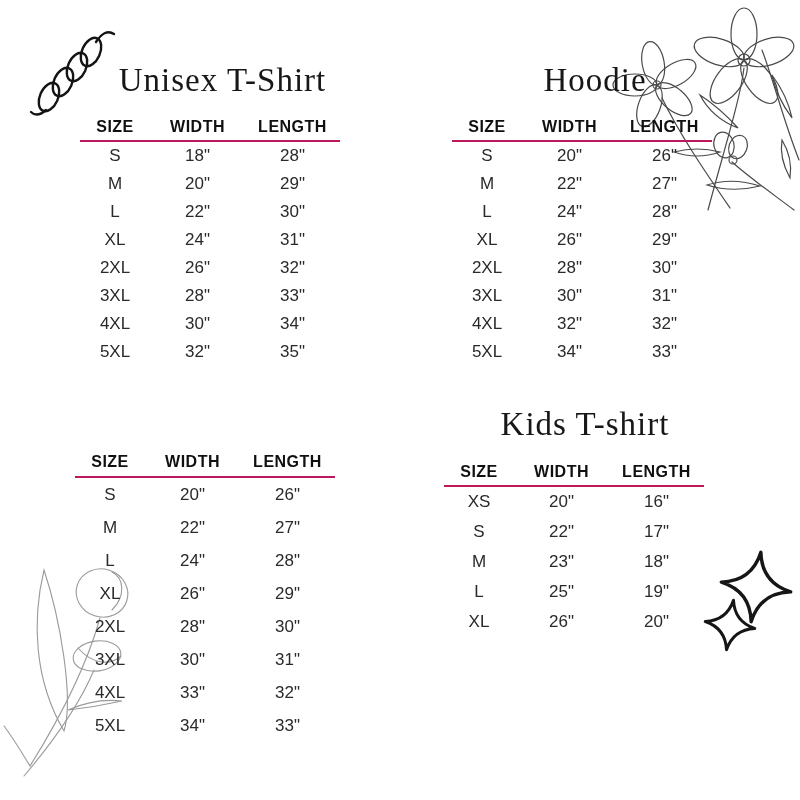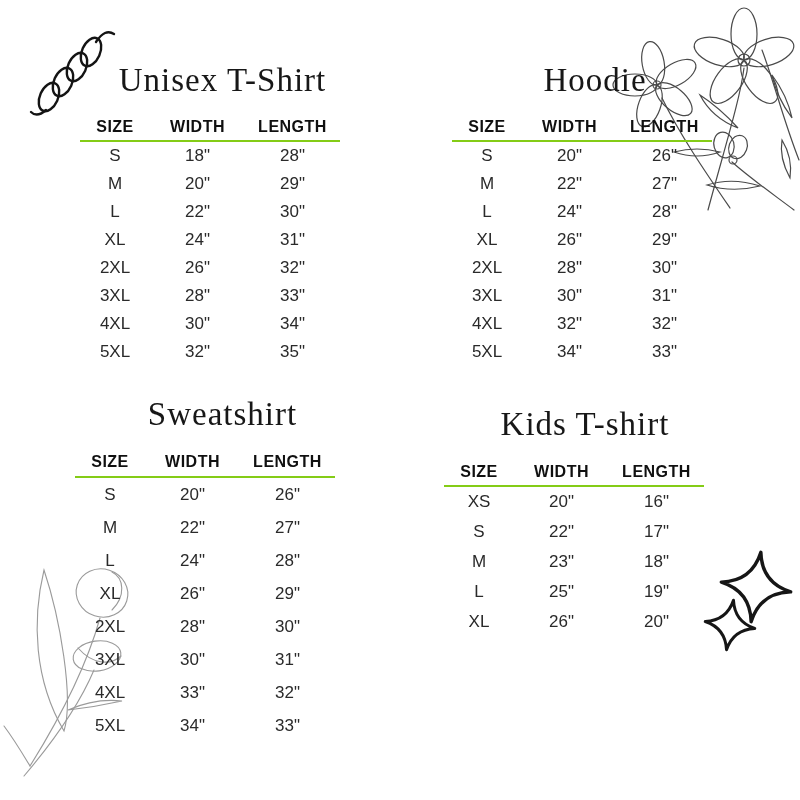--- a/index.html
+++ b/index.html
@@ -9,21 +9,21 @@
   }
   .deco{position:absolute;z-index:1;}
   .title{
     position:absolute;z-index:2;
     font-family:"Liberation Serif", serif;
     font-size:33px;font-weight:500;letter-spacing:1px;
     color:#171717;text-align:center;
   }
   .size-table{position:absolute;z-index:2;width:260px;}
   .trow{display:grid;grid-template-columns:70px 95px 95px;align-items:center;height:var(--rh,28px);}
-  .thead{height:var(--hh,26px);border-bottom:2px solid #84cc16;}
+  .thead{height:var(--hh,26px);border-bottom:2px solid #be185d;}
   .tcell{text-align:center;font-size:17px;color:#2a2a2a;white-space:nowrap;}
   .hcell{font-size:16px;font-weight:700;letter-spacing:.5px;color:#101010;}
 </style>
 </head>
 <body>
 
 <div class="canvas">
 
   <svg class="deco" style="left:22px;top:20px;" width="96" height="104" viewBox="0 0 96 104">
     <g stroke="#141414" stroke-width="2.4" fill="none" stroke-linecap="round">
@@ -86,21 +86,20 @@
 
   <svg class="deco" style="left:692px;top:545px;" width="105" height="115" viewBox="0 0 105 115">
     <g stroke="#161616" fill="none" stroke-linecap="round" stroke-linejoin="round">
       <path d="M64,7 Q69,37 99,42 Q69,47 64,77 Q59,47 29,42 Q59,37 64,7 Z" stroke-width="3.4" transform="rotate(8 64 42)"></path>
       <path d="M38,55 Q42,76 63,80 Q42,84 38,105 Q34,84 13,80 Q34,76 38,55 Z" stroke-width="3" transform="rotate(8 38 80)"></path>
     </g>
   </svg>
 
   <div class="title" style="left:460px;top:62px;width:270px;">Hoodie</div>
   <div class="title" style="left:80px;top:62px;width:285px;">Unisex T-Shirt</div>
-  <div class="title" style="left:80px;top:396px;width:285px;">Sweatshirt</div>
   <div class="title" style="left:450px;top:406px;width:270px;text-align:center;">Kids T-shirt</div>
 
   <div class="size-table" style="left:80px;top:114px;--rh:28px;--hh:26px;">
       <div class="trow thead">
         <div class="tcell hcell">SIZE</div>
         <div class="tcell hcell">WIDTH</div>
         <div class="tcell hcell">LENGTH</div>
       </div>
       <div class="trow">
         <div class="tcell">S</div>

